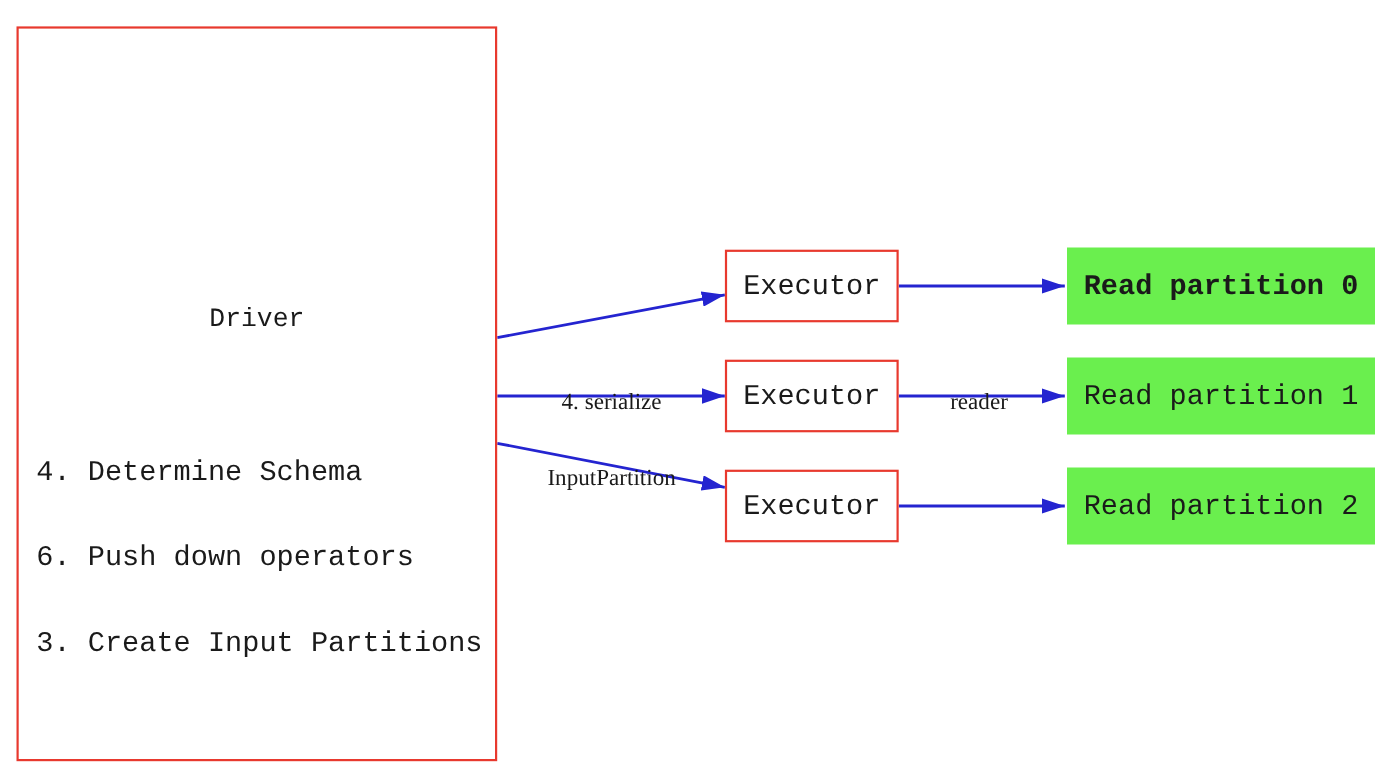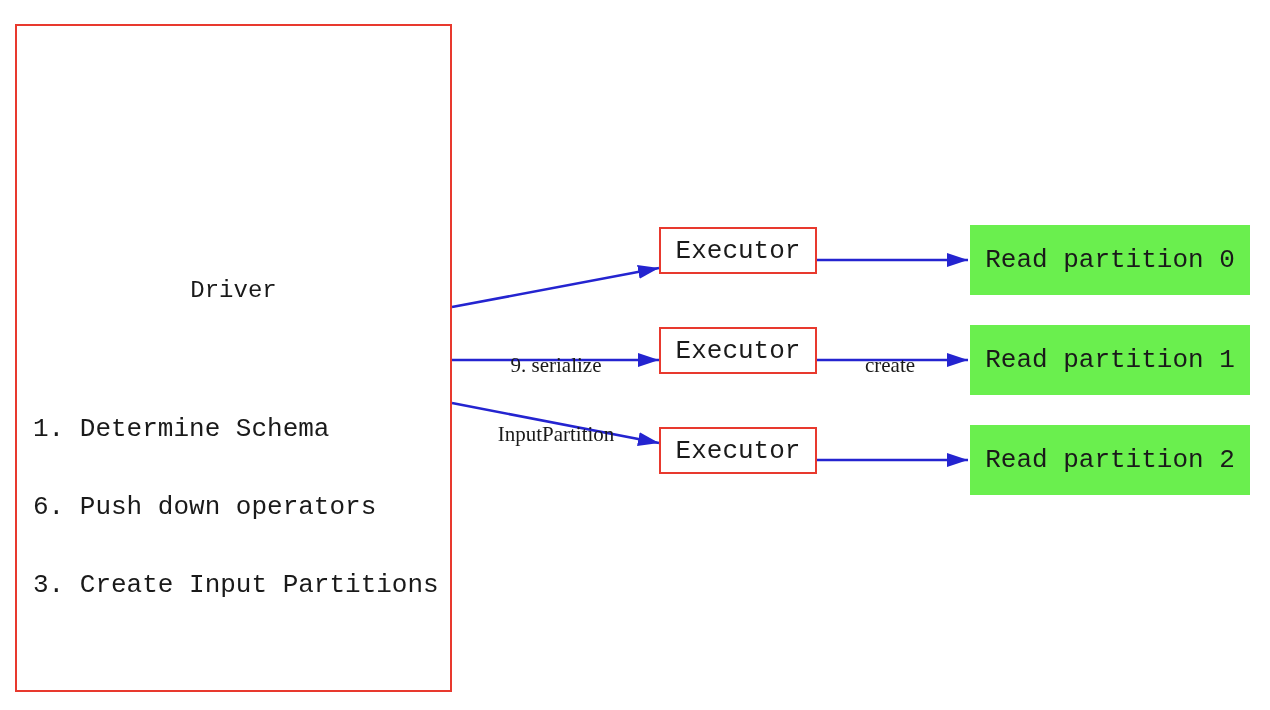--- a/index.html
+++ b/index.html
@@ -23,33 +23,33 @@
   .driver-title{
     left:15px;top:277px;width:437px;text-align:center;
     font-size:24px;line-height:28px;white-space:pre;
   }
   .driver-steps{
     left:33px;top:364px;font-size:26px;line-height:26px;white-space:pre;
   }
   .driver-steps div{white-space:pre;}
   
   .executor-box{
-    left:659px;width:158px;height:47px;
+    left:659px;width:158px;height:66px;
     border:2px solid var(--red);box-sizing:border-box;background:#ffffff;
     display:flex;align-items:center;justify-content:center;
     font-size:26px;white-space:pre;
   }
   .exec-1{top:227px;} .exec-2{top:327px;} .exec-3{top:427px;}
   
   .partition-box{
     left:970px;width:280px;height:70px;background:var(--green);
     display:flex;align-items:center;justify-content:center;
     font-size:26px;white-space:pre;
   }
-  .part-1{top:225px;} .part-2{top:325px;} .part-3{top:425px;justify-content:center;}
+  .part-1{top:225px;font-weight:bold;} .part-2{top:325px;} .part-3{top:425px;justify-content:center;}
   
   .edge-label{
     font-family:"Liberation Serif","DejaVu Serif",serif;
     font-size:21px;line-height:23px;text-align:center;white-space:pre;
   }
   .label-serialize{left:436px;top:308px;width:240px;}
   .label-reader{left:810px;top:308px;width:160px;}
   
   #arrow-layer{left:0;top:0;width:1270px;height:710px;pointer-events:none;}
   .arrow-line{stroke:var(--blue);stroke-width:2.6px;}
@@ -70,21 +70,21 @@
     <line class="arrow-line" x1="452" y1="360" x2="659" y2="360" marker-end="url(#ah)"></line>
     <line class="arrow-line" x1="452" y1="403" x2="659" y2="443" marker-end="url(#ah)"></line>
     <line class="arrow-line" x1="817" y1="260" x2="968" y2="260" marker-end="url(#ah)"></line>
     <line class="arrow-line" x1="817" y1="360" x2="968" y2="360" marker-end="url(#ah)"></line>
     <line class="arrow-line" x1="817" y1="460" x2="968" y2="460" marker-end="url(#ah)"></line>
   </svg>
 
   <div class="abs driver-box"></div>
   <div class="abs driver-title">Driver</div>
   <div class="abs driver-steps">
-    <div>1. Determine Schema</div>
+    <div>4. Determine Schema</div>
     <div>6. Push down operators</div>
     <div>3. Create Input Partitions</div>
   </div>
 
   <div class="abs executor-box exec-1">
     <span>Executor</span>
   </div>
   <div class="abs executor-box exec-2">
     <span>Executor</span>
   </div>
@@ -96,20 +96,20 @@
     <span>Read partition 0</span>
   </div>
   <div class="abs partition-box part-2">
     <span>Read partition 1</span>
   </div>
   <div class="abs partition-box part-3">
     <span>Read partition 2</span>
   </div>
 
   <div class="abs edge-label label-serialize">
-    <div>9. serialize</div>
+    <div>4. serialize</div>
     <div>InputPartition</div>
   </div>
   <div class="abs edge-label label-reader">
-    <div>create</div>
+    <div>reader</div>
   </div>
 
 </div>
 
 </body></html>

